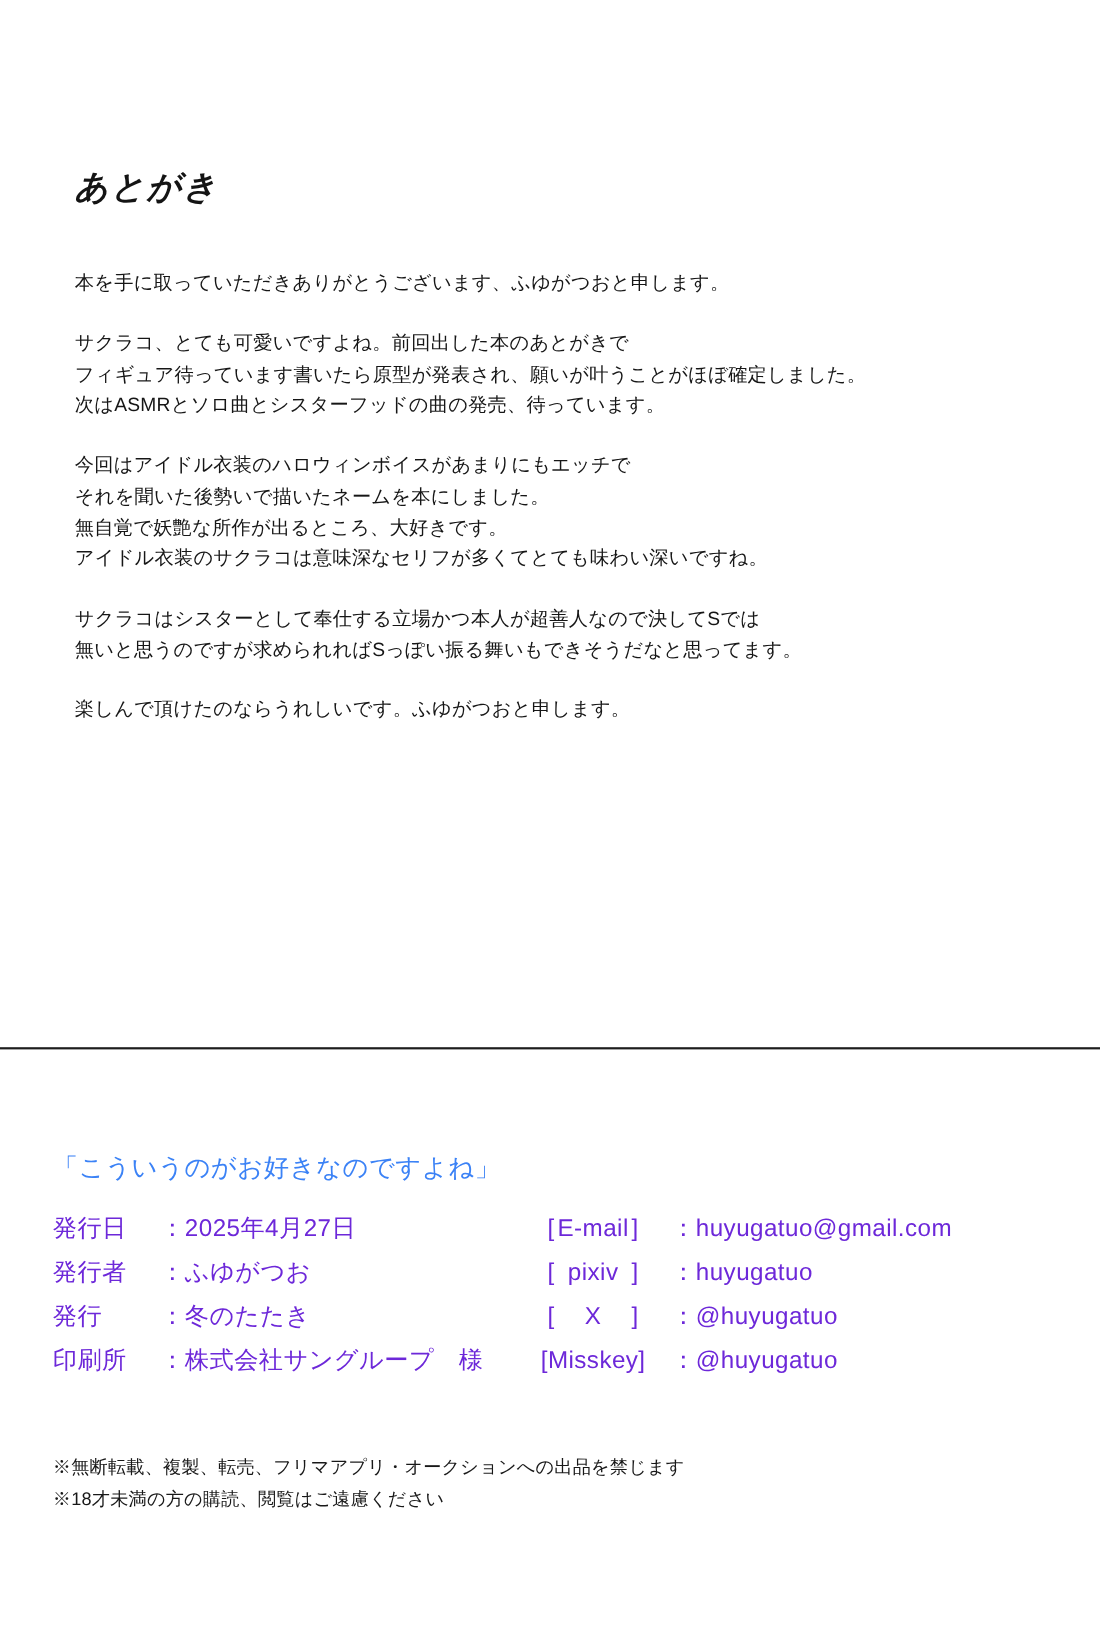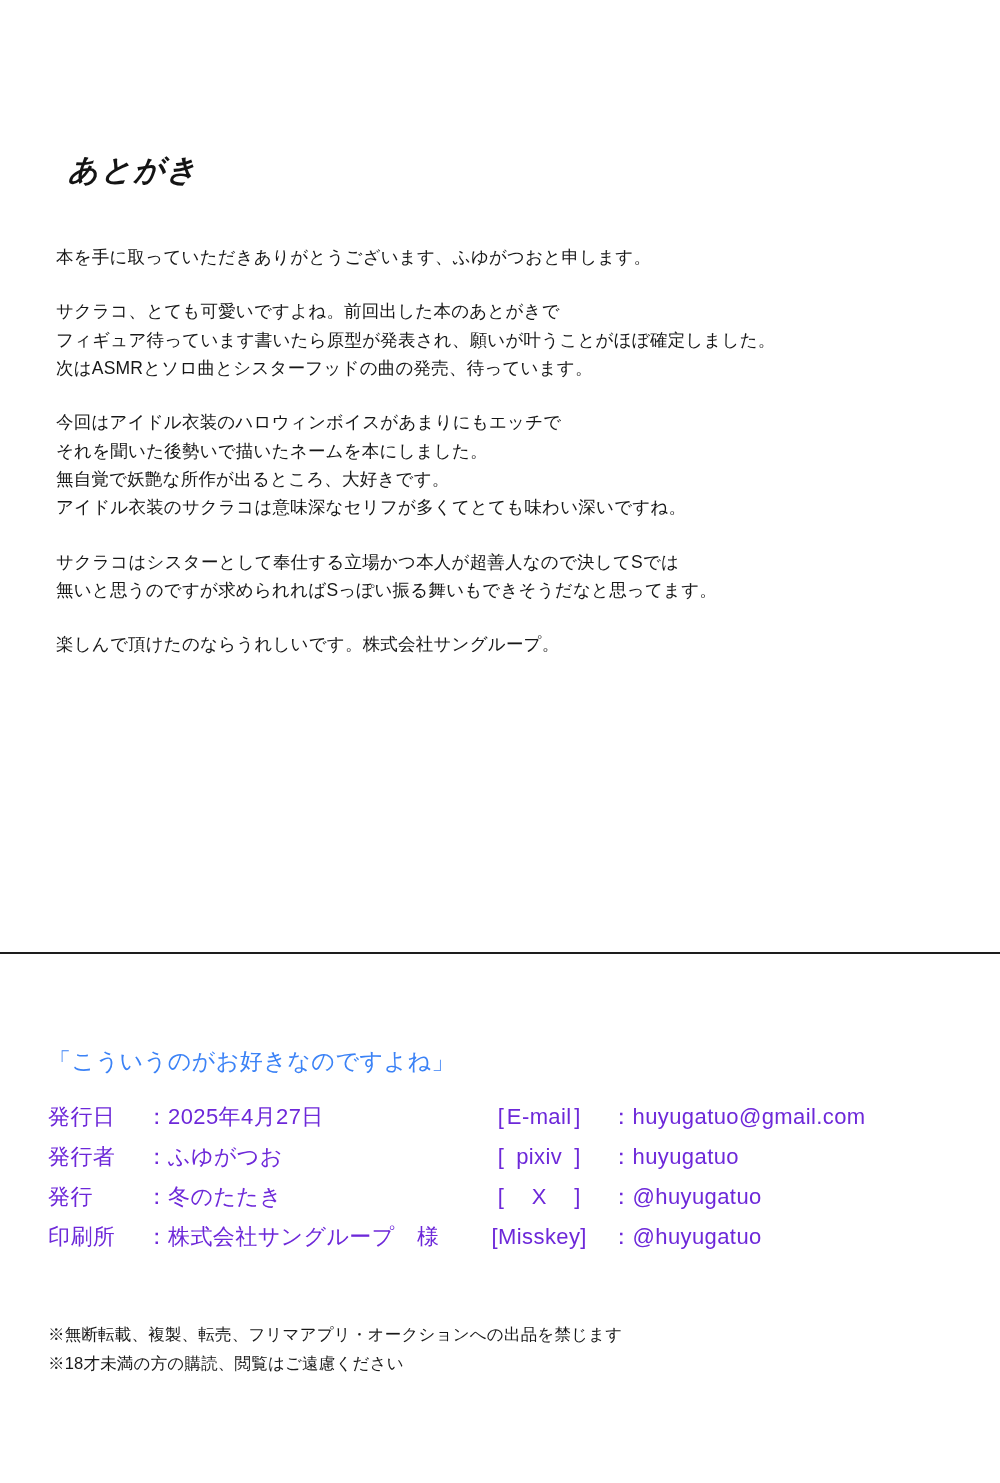--- a/index.html
+++ b/index.html
@@ -29,21 +29,21 @@
   }
   .afterword-title {
     font-size: 30px;
     font-weight: bold;
     letter-spacing: 2px;
     color: #141414;
     margin: 0 0 52px 12px;
     font-style: italic;
   }
   .para {
-    margin: 0 0 26px 0;
+    margin: 0 0 26px 12px;
   }
   .para:last-child {
     margin-bottom: 0;
   }
   .line {
     font-size: 17.5px;
     line-height: 1.62;
     letter-spacing: 0.2px;
     color: #161616;
     white-space: nowrap;
@@ -161,21 +161,21 @@
       <div class="line">無自覚で妖艶な所作が出るところ、大好きです。</div>
       <div class="line">アイドル衣装のサクラコは意味深なセリフが多くてとても味わい深いですね。</div>
     </div>
 
     <div class="para">
       <div class="line">サクラコはシスターとして奉仕する立場かつ本人が超善人なので決してSでは</div>
       <div class="line">無いと思うのですが求められればSっぽい振る舞いもできそうだなと思ってます。</div>
     </div>
 
     <div class="para">
-      <div class="line">楽しんで頂けたのならうれしいです。株式会社サングループ。</div>
+      <div class="line">楽しんで頂けたのならうれしいです。ふゆがつおと申します。</div>
     </div>
   </section>
 
   <div class="divider"></div>
 
   <section class="colophon">
     <div class="colophon-title">「こういうのがお好きなのですよね」</div>
     <table class="colophon-table">
       <tbody>
         <tr>

